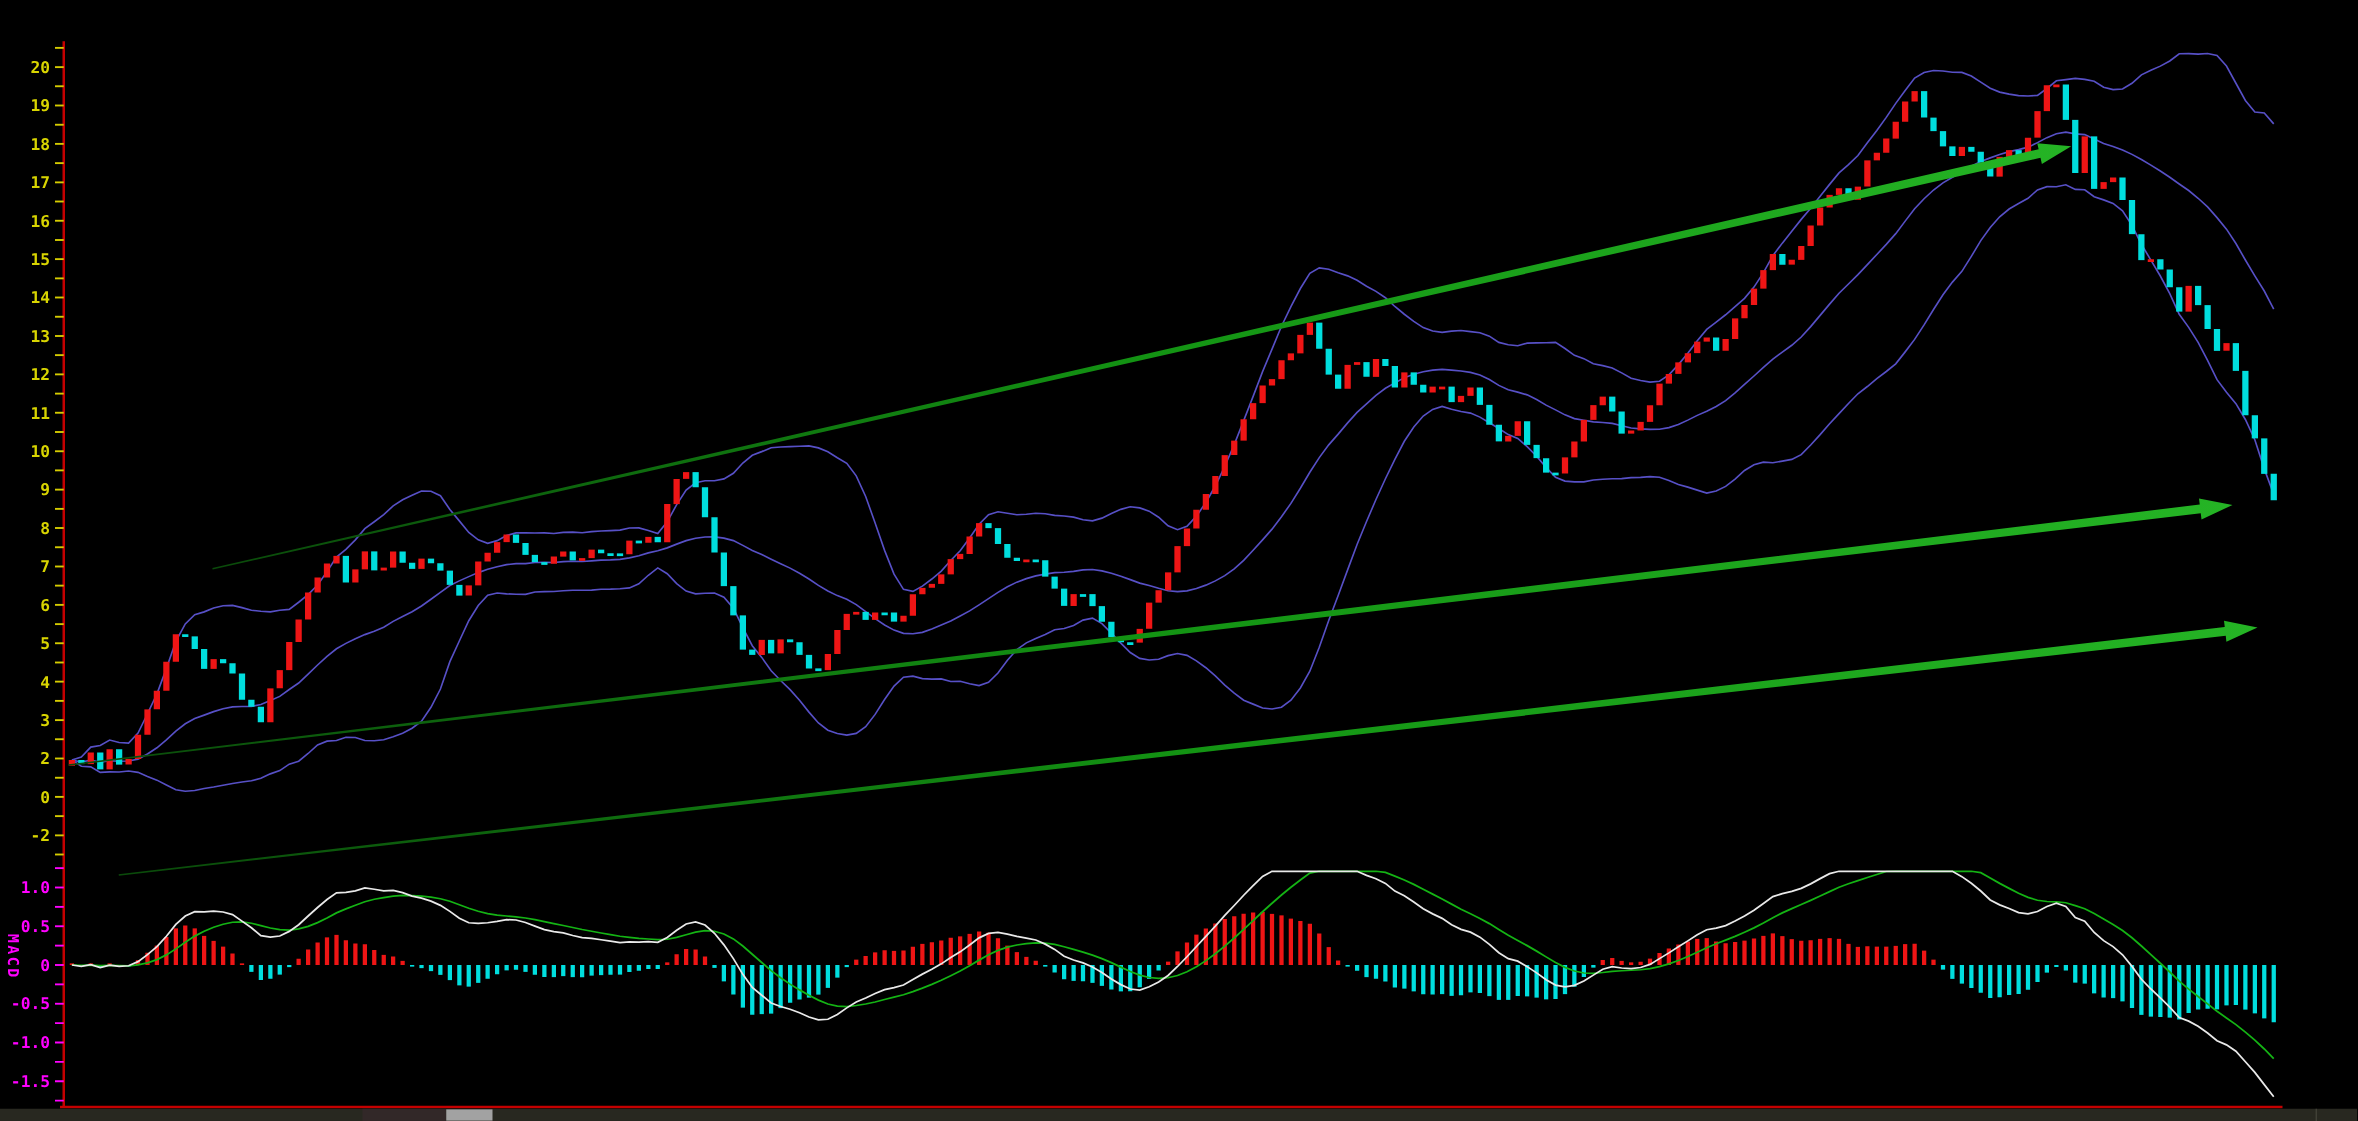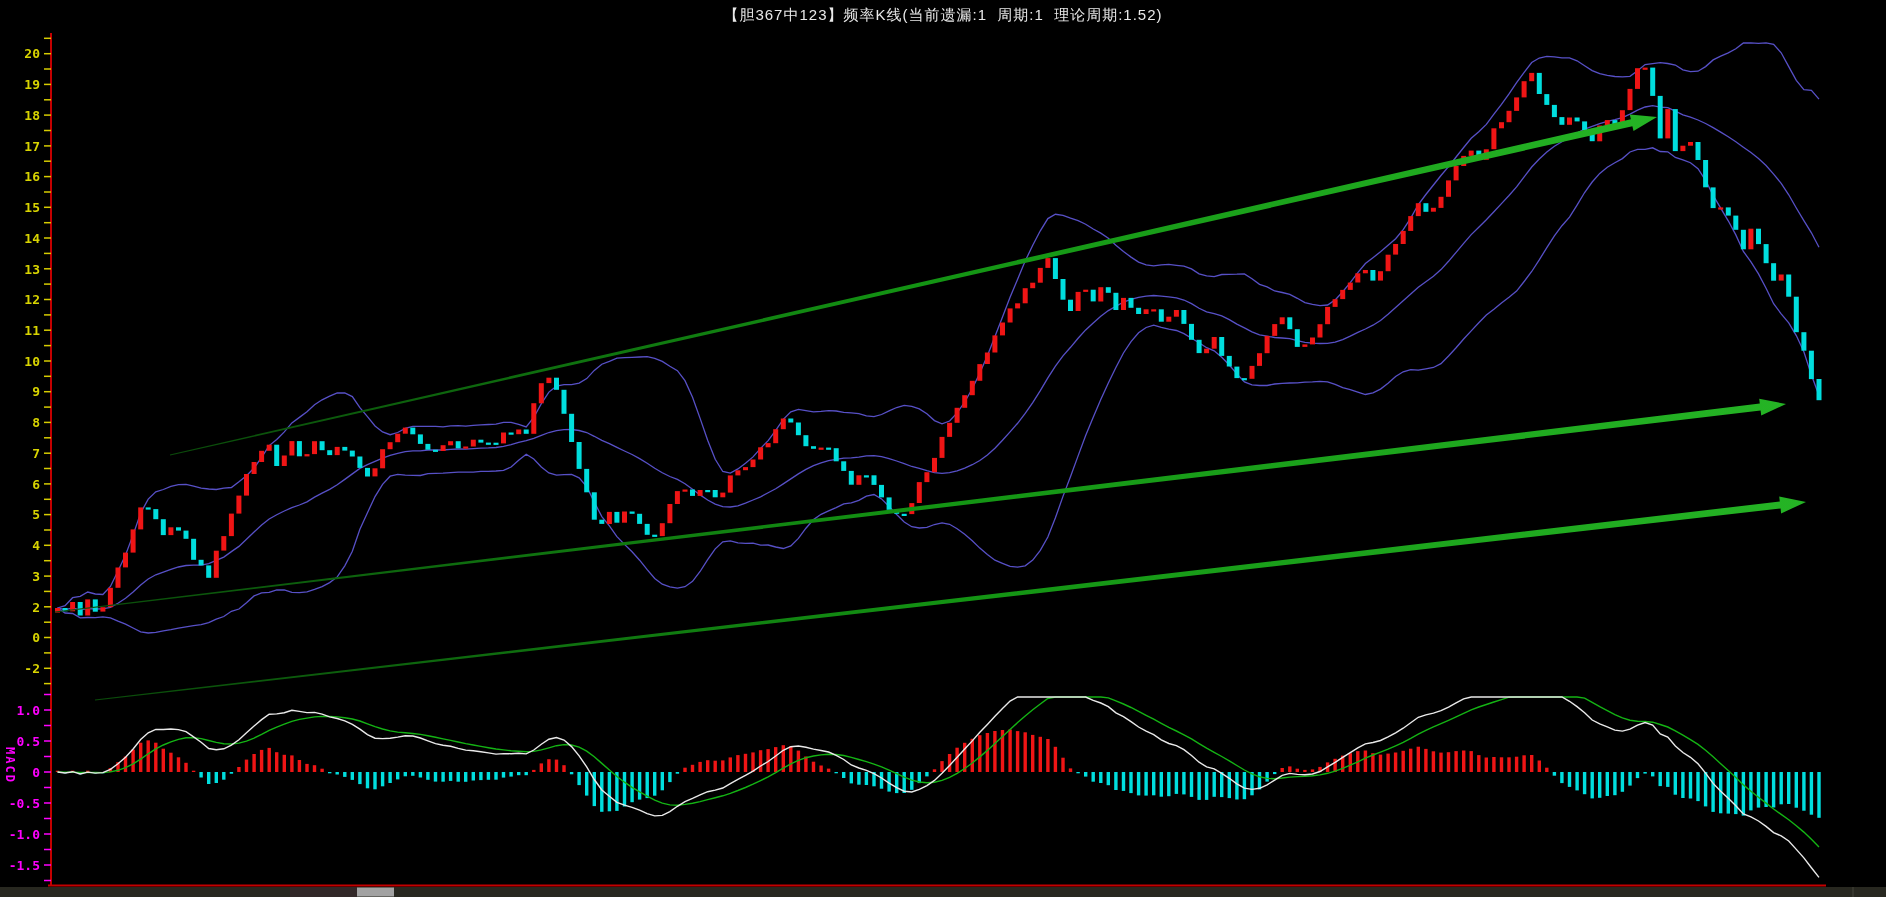--- a/index.html
+++ b/index.html
@@ -13,21 +13,20 @@
   .macdlab{position:absolute;left:17px;top:747px;color:#ff00ff;
            font-size:12px;font-weight:bold;letter-spacing:2px;
            font-family:"DejaVu Sans Mono",monospace;
            transform:rotate(90deg);transform-origin:left top;}
   text{font-family:"DejaVu Sans Mono",monospace;font-weight:bold;}
 </style>
 </head>
 <body>
 
 <div class="stage">
-  <div class="title">【胆367中123】频率K线(当前遗漏:1  周期:1  理论周期:1.52)</div>
 
   <svg id="chart" width="1886" height="897" viewBox="0 0 1886 897">
     <defs id="defs">
         <linearGradient id="agrad0" gradientUnits="userSpaceOnUse" x1="170" y1="455" x2="1657" y2="117">
           <stop offset="0" stop-color="#0a4a0a"></stop>
           <stop offset="0.5" stop-color="#139313"></stop>
           <stop offset="1" stop-color="#25b425"></stop>
         </linearGradient>
         <linearGradient id="agrad1" gradientUnits="userSpaceOnUse" x1="55" y1="612" x2="1786" y2="404">
           <stop offset="0" stop-color="#0a4a0a"></stop>

